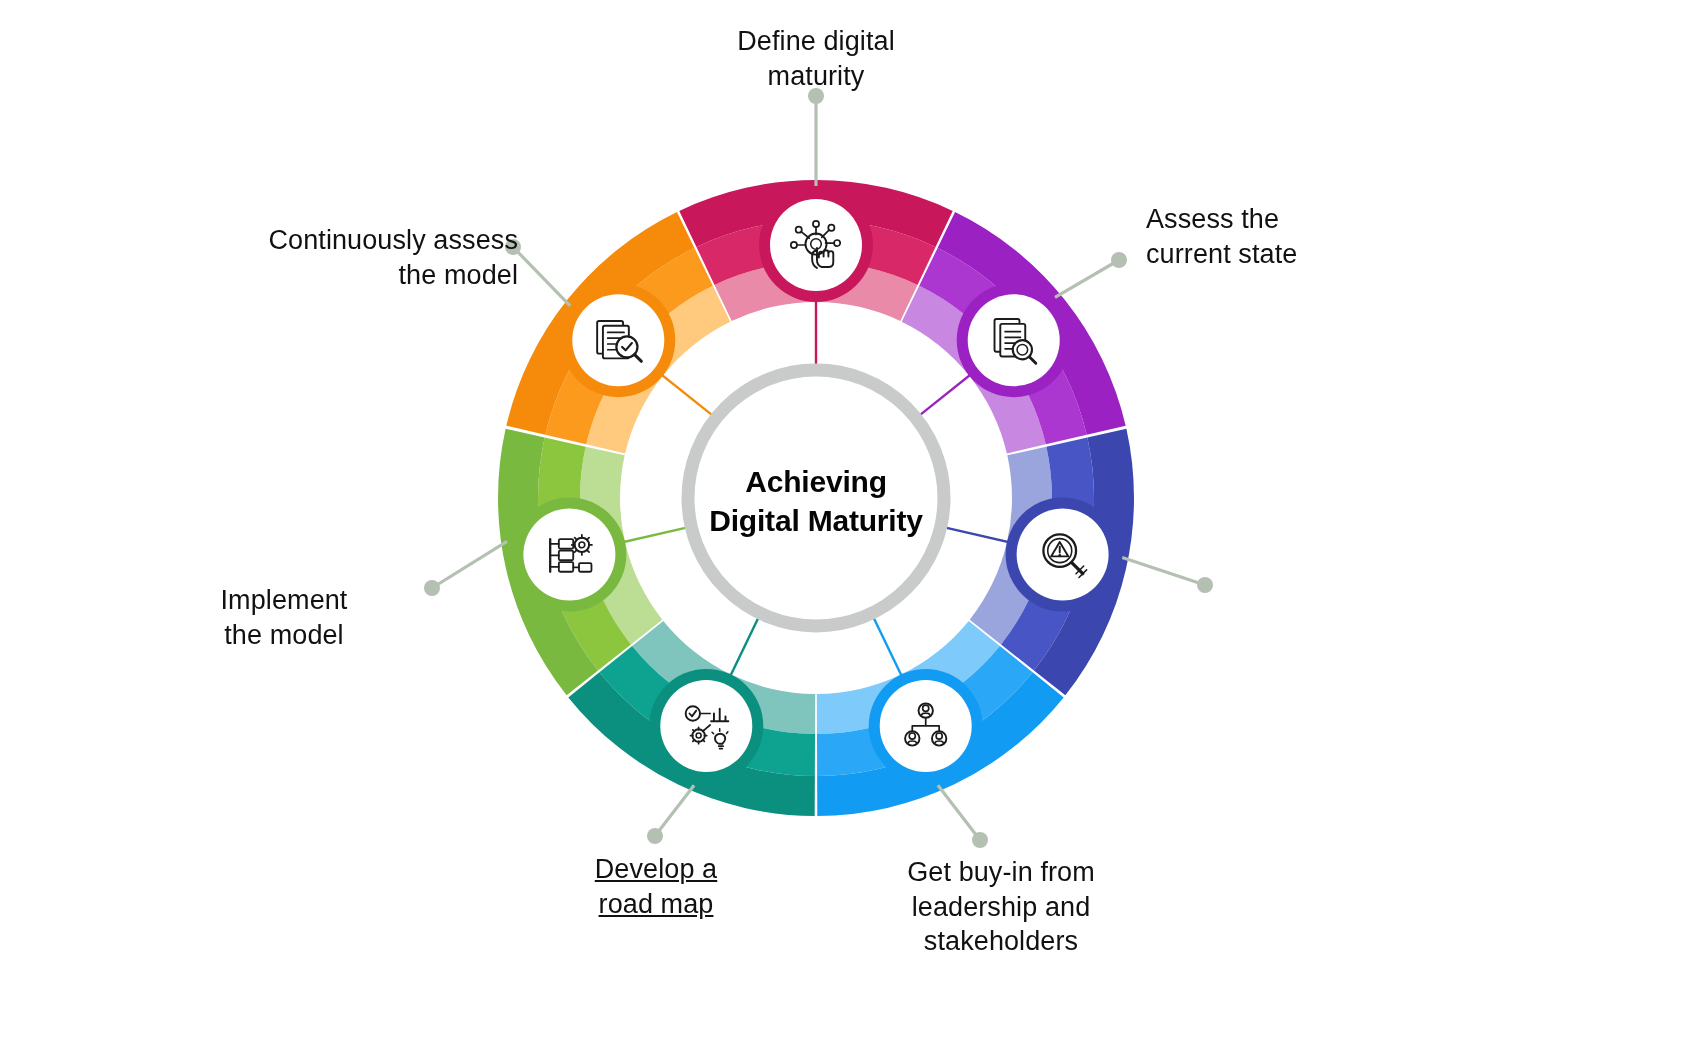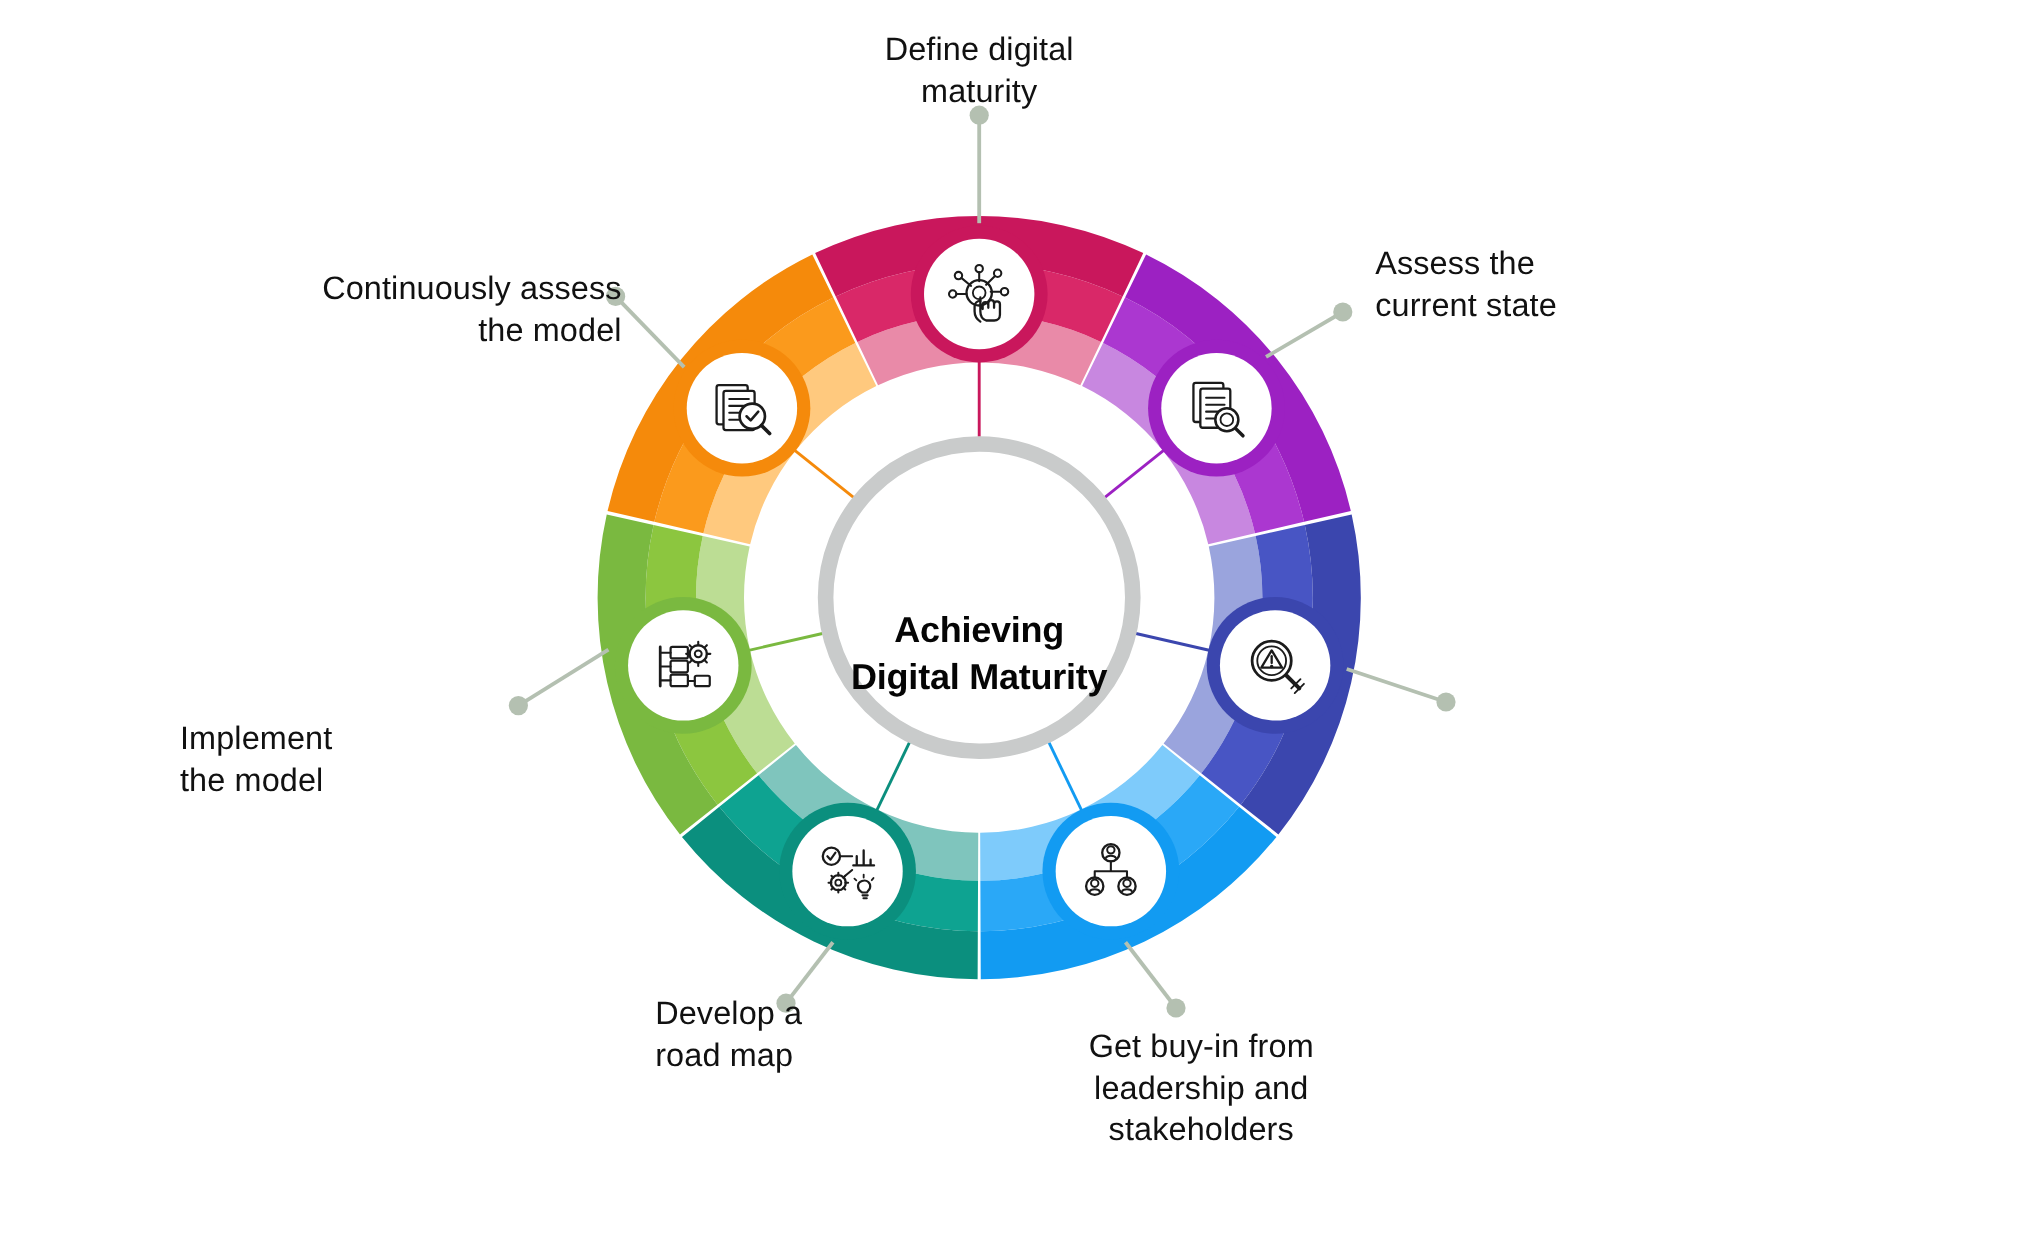--- a/index.html
+++ b/index.html
@@ -29,21 +29,20 @@
 
   .center-title{
     position:absolute;
     text-align:center;
     color:#050505;
     font-weight:bold;
     font-size:30px;
     line-height:1.30;
     white-space:pre-line;
     letter-spacing:-.2px;
-    margin-top:44px;
   }
 </style>
 </head>
 <body>
 
 <div id="stage">
 
   <svg id="wheel" viewBox="0 0 1692 1048">
     <g id="arcs">
         <path d="M 714.5321768848042 284.9265833749706 A 236 236 0 0 1 917.4678231151959 284.9265833749706 L 900.2698869939762 321.04072178599256 A 196 196 0 0 0 731.7301130060239 321.04072178599256 Z" fill="#e98aa8"></path>
@@ -203,20 +202,20 @@
   <div class="center-title" id="center-title" style="left: 656px; top: 462px; width: 320px;">Achieving
 Digital Maturity</div>
 
   <div class="label c" id="lab-0" style="left: 686px; top: 24px; width: 260px; text-align: center;">Define digital
 maturity</div>
   <div class="label l" id="lab-1" style="left: 1146px; top: 202px; width: 260px; text-align: left;">Assess the
 current state</div>
   <div class="label c" id="lab-3" style="left: 866px; top: 855px; width: 270px; text-align: center;">Get buy-in from
 leadership and
 stakeholders</div>
-  <div class="label c" id="lab-4" style="left: 546px; top: 827px; width: 220px; text-align: left;">Develop a
+  <div class="label c" id="lab-4" style="left: 546px; top: 852px; width: 220px; text-align: center; text-decoration: underline;">Develop a
 road map</div>
-  <div class="label r" id="lab-5" style="left: 150px; top: 578px; width: 268px; text-align: left;">Implement
+  <div class="label r" id="lab-5" style="left: 150px; top: 563px; width: 268px; text-align: center;">Implement
 the model</div>
   <div class="label r" id="lab-6" style="left: 198px; top: 203px; width: 320px; text-align: right;">Continuously assess
 the model</div>
 
 </div>
 
 </body></html>

